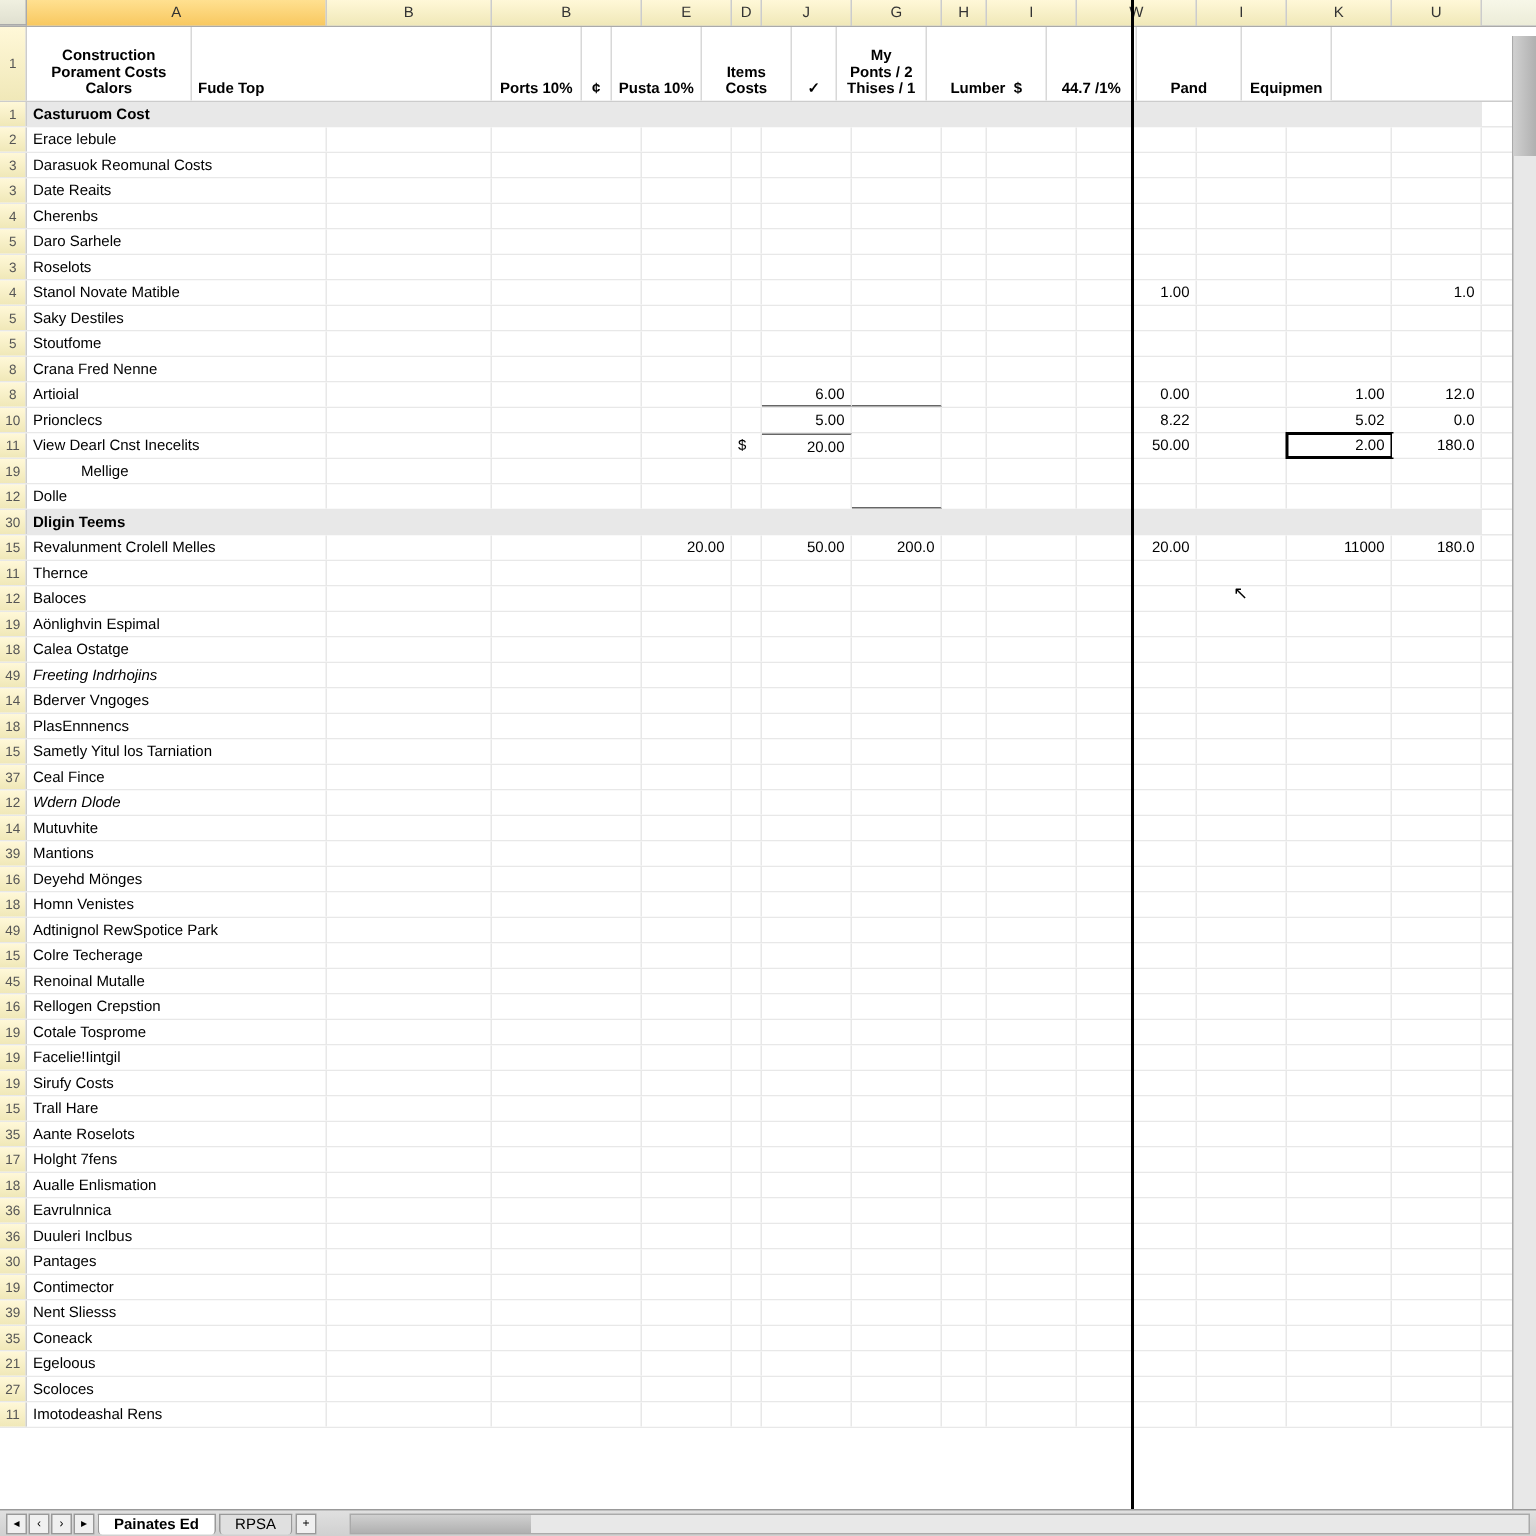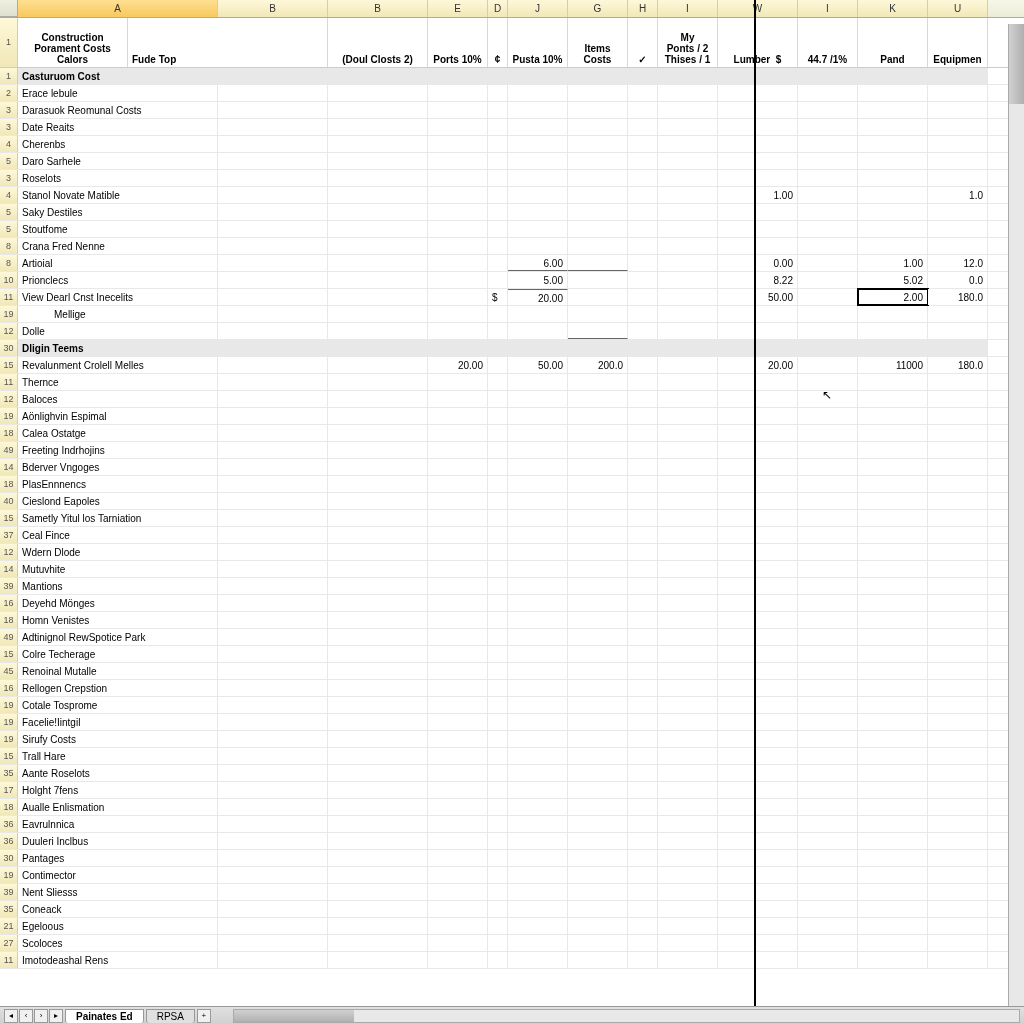--- a/index.html
+++ b/index.html
@@ -62,21 +62,20 @@
           <div class="col-h" style="width: 60px; min-width: 60px;">U</div>
         </div>
     </div>
     <div class="grid-body" id="gridbody">
         <div class="header-row">
           <div class="rh">1</div>
           <div class="header-cell" style="width: 110px; min-width: 110px;">Construction
 Porament Costs
 Calors</div>
           <div class="header-cell" style="width: 200px; min-width: 200px; text-align: left; justify-content: flex-start;">Fude Top</div>
-          <div class="header-cell" style="width: 100px; min-width: 100px;">(Doul Closts 2)</div>
           <div class="header-cell" style="width: 60px; min-width: 60px;">Ports 10%</div>
           <div class="header-cell" style="width: 20px; min-width: 20px;">¢</div>
           <div class="header-cell" style="width: 60px; min-width: 60px;">Pusta 10%</div>
           <div class="header-cell" style="width: 60px; min-width: 60px;">Items
 Costs</div>
           <div class="header-cell" style="width: 30px; min-width: 30px;">✓</div>
           <div class="header-cell" style="width: 60px; min-width: 60px;">My
 Ponts / 2 Thises / 1</div>
           <div class="header-cell" style="width: 80px; min-width: 80px;">Lumber  $</div>
           <div class="header-cell" style="width: 60px; min-width: 60px;">44.7 /1%</div>
@@ -430,21 +429,21 @@
           <div class="cell" style="width: 60px; min-width: 60px;"></div>
           <div class="cell" style="width: 30px; min-width: 30px;"></div>
           <div class="cell" style="width: 60px; min-width: 60px;"></div>
           <div class="cell" style="width: 80px; min-width: 80px;"></div>
           <div class="cell" style="width: 60px; min-width: 60px;"></div>
           <div class="cell" style="width: 70px; min-width: 70px;"></div>
           <div class="cell" style="width: 60px; min-width: 60px;"></div>
         </div>
         <div class="row">
           <div class="rh">49</div>
-          <div class="cell" style="width: 200px; min-width: 200px;">Freeting Indrhojins</div>
+          <div class="cell" style="width: 200px; min-width: 200px; font-style: italic;">Freeting Indrhojins</div>
           <div class="cell" style="width: 110px; min-width: 110px;"></div>
           <div class="cell" style="width: 100px; min-width: 100px;"></div>
           <div class="cell" style="width: 60px; min-width: 60px;"></div>
           <div class="cell" style="width: 20px; min-width: 20px;"></div>
           <div class="cell" style="width: 60px; min-width: 60px;"></div>
           <div class="cell" style="width: 60px; min-width: 60px;"></div>
           <div class="cell" style="width: 30px; min-width: 30px;"></div>
           <div class="cell" style="width: 60px; min-width: 60px;"></div>
           <div class="cell" style="width: 80px; min-width: 80px;"></div>
           <div class="cell" style="width: 60px; min-width: 60px;"></div>
@@ -477,36 +476,20 @@
           <div class="cell" style="width: 60px; min-width: 60px;"></div>
           <div class="cell" style="width: 60px; min-width: 60px;"></div>
           <div class="cell" style="width: 30px; min-width: 30px;"></div>
           <div class="cell" style="width: 60px; min-width: 60px;"></div>
           <div class="cell" style="width: 80px; min-width: 80px;"></div>
           <div class="cell" style="width: 60px; min-width: 60px;"></div>
           <div class="cell" style="width: 70px; min-width: 70px;"></div>
           <div class="cell" style="width: 60px; min-width: 60px;"></div>
         </div>
         <div class="row">
-          <div class="rh">40</div>
-          <div class="cell" style="width: 200px; min-width: 200px;">Cieslond Eapoles</div>
-          <div class="cell" style="width: 110px; min-width: 110px;"></div>
-          <div class="cell" style="width: 100px; min-width: 100px;"></div>
-          <div class="cell" style="width: 60px; min-width: 60px;"></div>
-          <div class="cell" style="width: 20px; min-width: 20px;"></div>
-          <div class="cell" style="width: 60px; min-width: 60px;"></div>
-          <div class="cell" style="width: 60px; min-width: 60px;"></div>
-          <div class="cell" style="width: 30px; min-width: 30px;"></div>
-          <div class="cell" style="width: 60px; min-width: 60px;"></div>
-          <div class="cell" style="width: 80px; min-width: 80px;"></div>
-          <div class="cell" style="width: 60px; min-width: 60px;"></div>
-          <div class="cell" style="width: 70px; min-width: 70px;"></div>
-          <div class="cell" style="width: 60px; min-width: 60px;"></div>
-        </div>
-        <div class="row">
           <div class="rh">15</div>
           <div class="cell" style="width: 200px; min-width: 200px;">Sametly Yitul los Tarniation</div>
           <div class="cell" style="width: 110px; min-width: 110px;"></div>
           <div class="cell" style="width: 100px; min-width: 100px;"></div>
           <div class="cell" style="width: 60px; min-width: 60px;"></div>
           <div class="cell" style="width: 20px; min-width: 20px;"></div>
           <div class="cell" style="width: 60px; min-width: 60px;"></div>
           <div class="cell" style="width: 60px; min-width: 60px;"></div>
           <div class="cell" style="width: 30px; min-width: 30px;"></div>
           <div class="cell" style="width: 60px; min-width: 60px;"></div>
@@ -526,21 +509,21 @@
           <div class="cell" style="width: 60px; min-width: 60px;"></div>
           <div class="cell" style="width: 30px; min-width: 30px;"></div>
           <div class="cell" style="width: 60px; min-width: 60px;"></div>
           <div class="cell" style="width: 80px; min-width: 80px;"></div>
           <div class="cell" style="width: 60px; min-width: 60px;"></div>
           <div class="cell" style="width: 70px; min-width: 70px;"></div>
           <div class="cell" style="width: 60px; min-width: 60px;"></div>
         </div>
         <div class="row">
           <div class="rh">12</div>
-          <div class="cell" style="width: 200px; min-width: 200px;">Wdern Dlode</div>
+          <div class="cell" style="width: 200px; min-width: 200px; font-style: italic;">Wdern Dlode</div>
           <div class="cell" style="width: 110px; min-width: 110px;"></div>
           <div class="cell" style="width: 100px; min-width: 100px;"></div>
           <div class="cell" style="width: 60px; min-width: 60px;"></div>
           <div class="cell" style="width: 20px; min-width: 20px;"></div>
           <div class="cell" style="width: 60px; min-width: 60px;"></div>
           <div class="cell" style="width: 60px; min-width: 60px;"></div>
           <div class="cell" style="width: 30px; min-width: 30px;"></div>
           <div class="cell" style="width: 60px; min-width: 60px;"></div>
           <div class="cell" style="width: 80px; min-width: 80px;"></div>
           <div class="cell" style="width: 60px; min-width: 60px;"></div>

